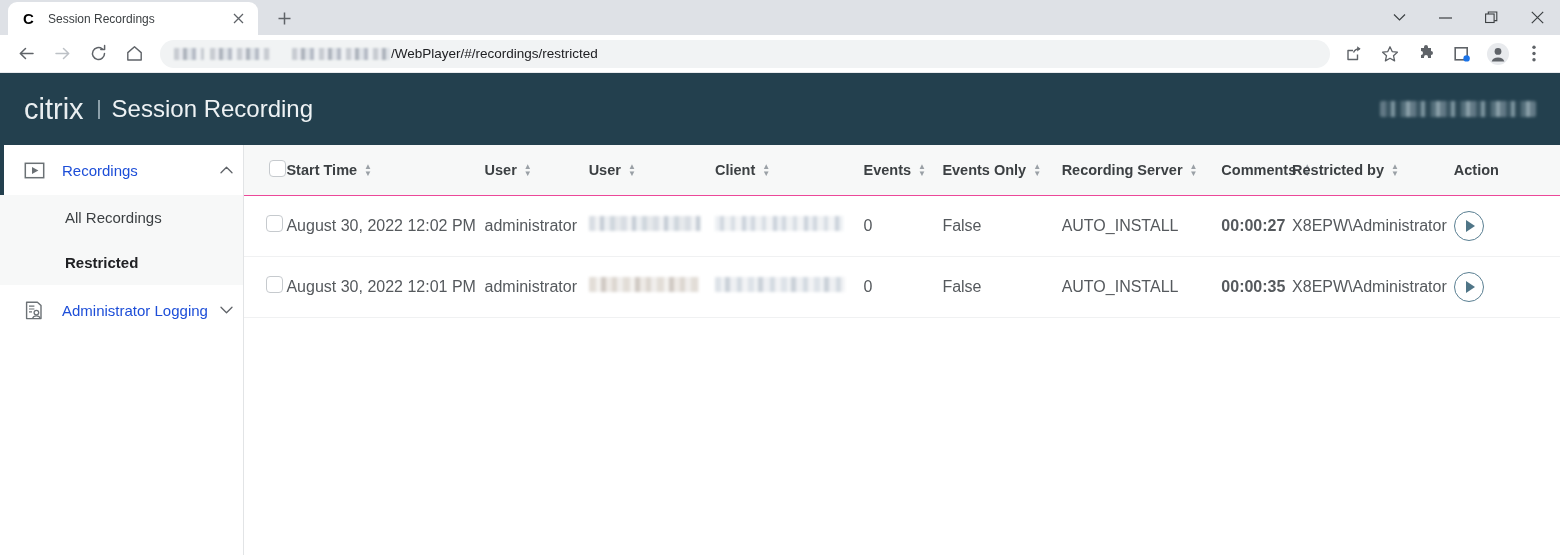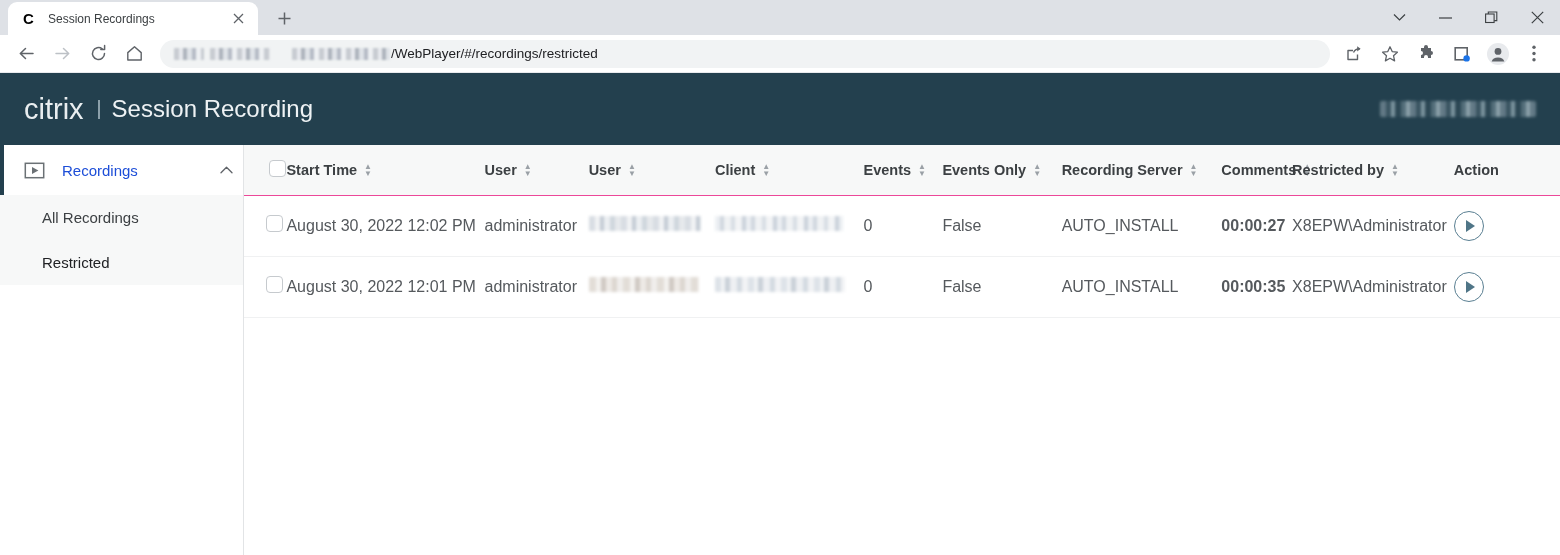--- a/index.html
+++ b/index.html
@@ -147,23 +147,23 @@
     width: 26px; flex: 0 0 26px; display: flex; align-items: center;
     color: #6b7175;
   }
   .nav-label { margin-left: 12px; flex: 1; }
   .nav-chev { width: 34px; flex: 0 0 34px; display: flex; align-items: center; justify-content: center; color: #5f6368; }
   .subnav {
     background: #f7f8f8;
   }
   .sub-item {
     height: 45px; display: flex; align-items: center;
-    padding-left: 42px; font-size: 15px; color: #3c4043;
-  }
-  .sub-item.selected { font-weight: normal; color: #202124; }
+    padding-left: 65px; font-size: 15px; color: #3c4043;
+  }
+  .sub-item.selected { font-weight: bold; color: #202124; }
 
   .content { flex: 1; background: #fff; position: relative; }
 
   table.rec { width: 100%; border-collapse: collapse; table-layout: fixed; }
   table.rec thead th {
     background: #f7f8f8; height: 50px; font-size: 14.5px;
     color: #3c4043; font-weight: bold; text-align: right;
     border-bottom: 1px solid #ec4899; padding: 0; vertical-align: middle;
   }
   .th-inner { display: flex; align-items: center; }
@@ -384,20 +384,36 @@
       <div class="subnav">
         <div class="sub-item">
           <span>All Recordings</span>
         </div>
         <div class="sub-item selected">
           <span>Restricted</span>
         </div>
       </div>
 
 
+      <div class="nav-item">
+        <span class="nav-icon">
+          <svg width="21" height="21" viewBox="0 0 21 21">
+              <path d="M2.6 2.2 H13.4 L17 5.6 V18.6 H2.6 Z" stroke="currentColor" stroke-width="1.4" fill="none" stroke-linejoin="round"></path>
+              <path d="M5 6.2 H10.4 M5 9 H10.4 M5 11.8 H8" stroke="currentColor" stroke-width="1.2"></path>
+              <circle cx="12.4" cy="12.6" r="2.3" stroke="currentColor" stroke-width="1.3" fill="none"></circle>
+              <path d="M8.6 18.4 a3.9 3.2 0 0 1 7.6 0" stroke="currentColor" stroke-width="1.3" fill="none"></path>
+            </svg>
+        </span>
+        <span class="nav-label">Administrator Logging</span>
+        <span class="nav-chev">
+          <svg width="13" height="8" viewBox="0 0 13 8">
+              <path d="M1 1.2 L6.5 6.8 L12 1.2" stroke="currentColor" stroke-width="1.3" fill="none" stroke-linecap="round" stroke-linejoin="round"></path>
+            </svg>
+        </span>
+      </div>
 
     </div>
 
     <div class="content">
       <table class="rec">
         <colgroup>
           <col style="width:42px">
             <col style="width:196px">
             <col style="width:103px">
           <col style="width:125px">

